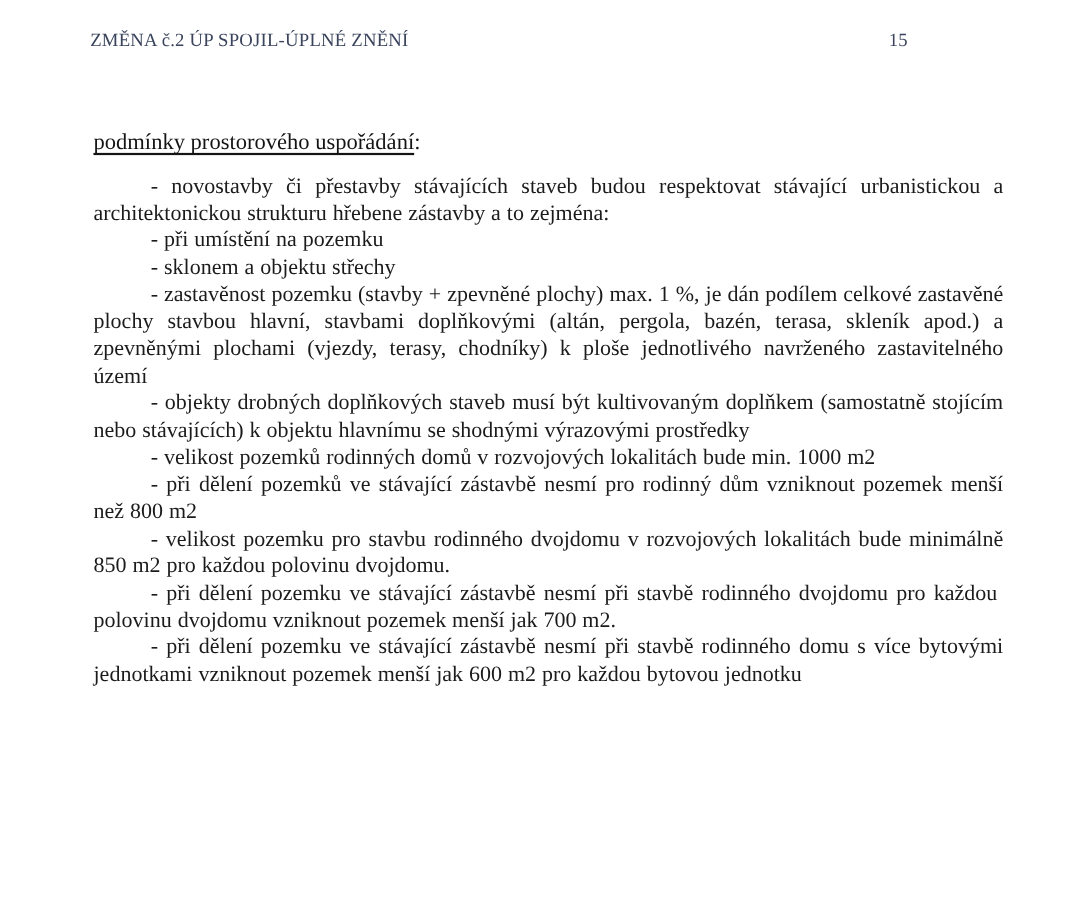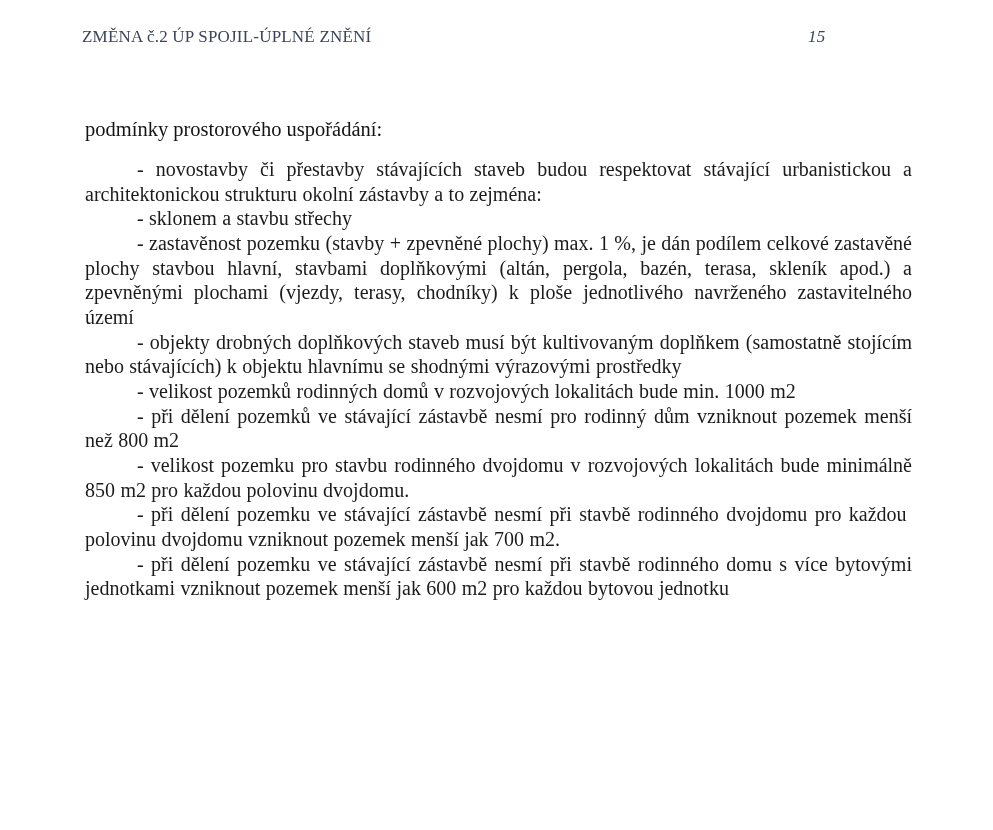--- a/index.html
+++ b/index.html
@@ -30,32 +30,32 @@
   }
   .header-title {
     position: absolute;
     left: 0;
     top: 0;
   }
   .page-number {
     position: absolute;
     left: 726px;
     top: 0;
-    font-style: italic;
   }
   .section-heading {
     position: absolute;
     top: 117px;
     left: 85px;
     font-size: 20.5px;
     line-height: 25px;
     color: #141414;
     white-space: nowrap;
   }
   .section-heading .underlined {
+    text-decoration: underline;
     text-decoration-thickness: 1.5px;
     text-underline-offset: 3.5px;
     text-decoration-color: #141414;
     margin-top: 11px;
   }
   .content {
     position: absolute;
     top: 157px;
     left: 85px;
     width: 827px;
@@ -80,22 +80,23 @@
   <div class="running-header">
     <span class="header-title">ZMĚNA č.2 ÚP SPOJIL-ÚPLNÉ ZNĚNÍ</span>
     <span class="page-number">15</span>
   </div>
 
   <div class="section-heading">
     <span class="underlined">podmínky prostorového uspořádání</span><span>:</span>
   </div>
 
   <div class="content">
-      <p class="para">- novostavby či přestavby stávajících staveb budou respektovat stávající urbanistickou a architektonickou strukturu okolní zástavby a to zejména:</p>
-      <p class="para">- sklonem a stavbu střechy</p>
+      <p class="para">- novostavby či přestavby stávajících staveb budou respektovat stávající urbanistickou a architektonickou strukturu hřebene zástavby a to zejména:</p>
+      <p class="para">- při umístění na pozemku</p>
+      <p class="para">- sklonem a objektu střechy</p>
       <p class="para">- zastavěnost pozemku (stavby + zpevněné plochy) max. 1 %, je dán podílem celkové zastavěné plochy stavbou hlavní, stavbami doplňkovými (altán, pergola, bazén, terasa, skleník apod.) a zpevněnými plochami (vjezdy, terasy, chodníky) k ploše jednotlivého navrženého zastavitelného území</p>
       <p class="para">- objekty drobných doplňkových staveb musí být kultivovaným doplňkem (samostatně stojícím nebo stávajících) k objektu hlavnímu se shodnými výrazovými prostředky</p>
       <p class="para">- velikost pozemků rodinných domů v rozvojových lokalitách bude min. 1000 m2</p>
       <p class="para">- při dělení pozemků ve stávající zástavbě nesmí pro rodinný dům vzniknout pozemek menší než 800 m2</p>
       <p class="para">- velikost pozemku pro stavbu rodinného dvojdomu v rozvojových lokalitách bude minimálně 850 m2 pro každou polovinu dvojdomu.</p>
       <p class="para">- při dělení pozemku ve stávající zástavbě nesmí při stavbě rodinného dvojdomu pro každou&nbsp; polovinu dvojdomu vzniknout pozemek menší jak 700 m2.</p>
       <p class="para">- při dělení pozemku ve stávající zástavbě nesmí při stavbě rodinného domu s více bytovými jednotkami vzniknout pozemek menší jak 600 m2 pro každou bytovou jednotku</p>
     </div>
 
 </div>

